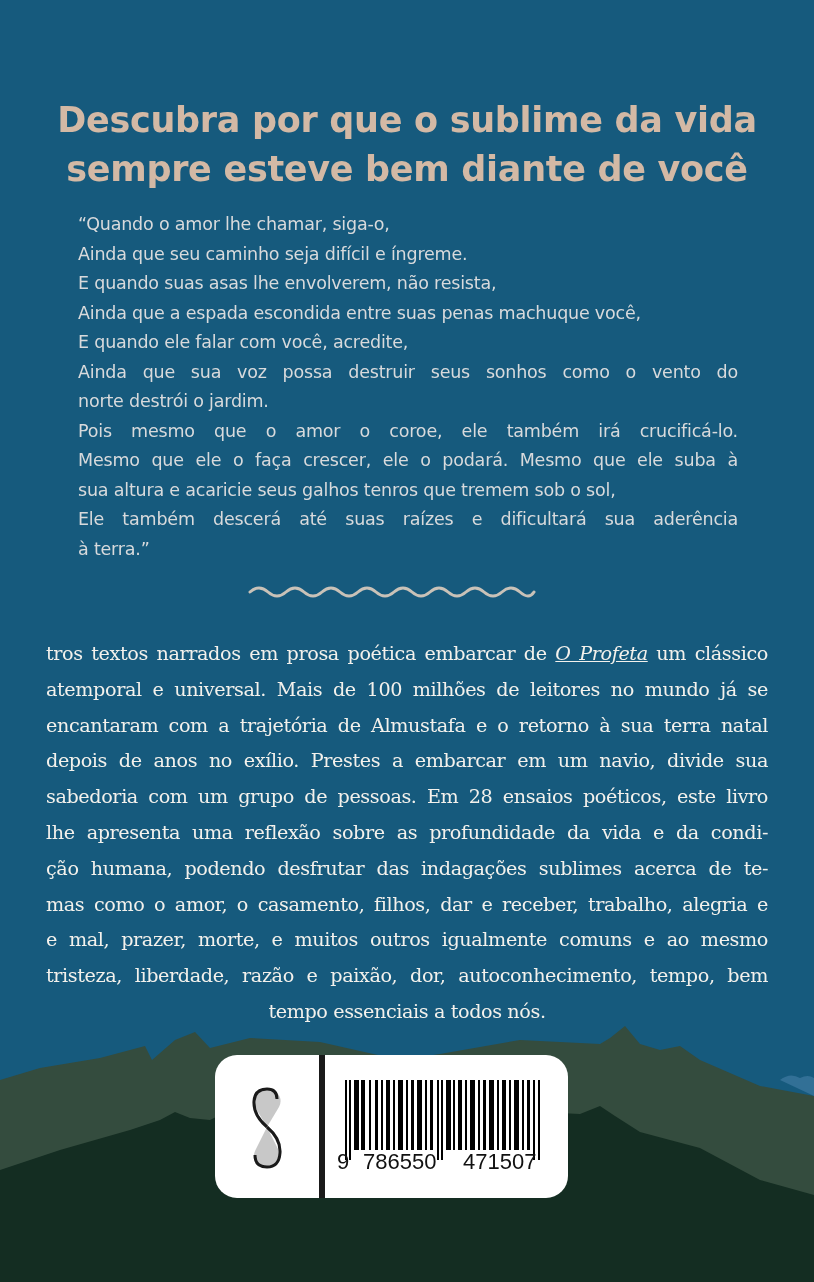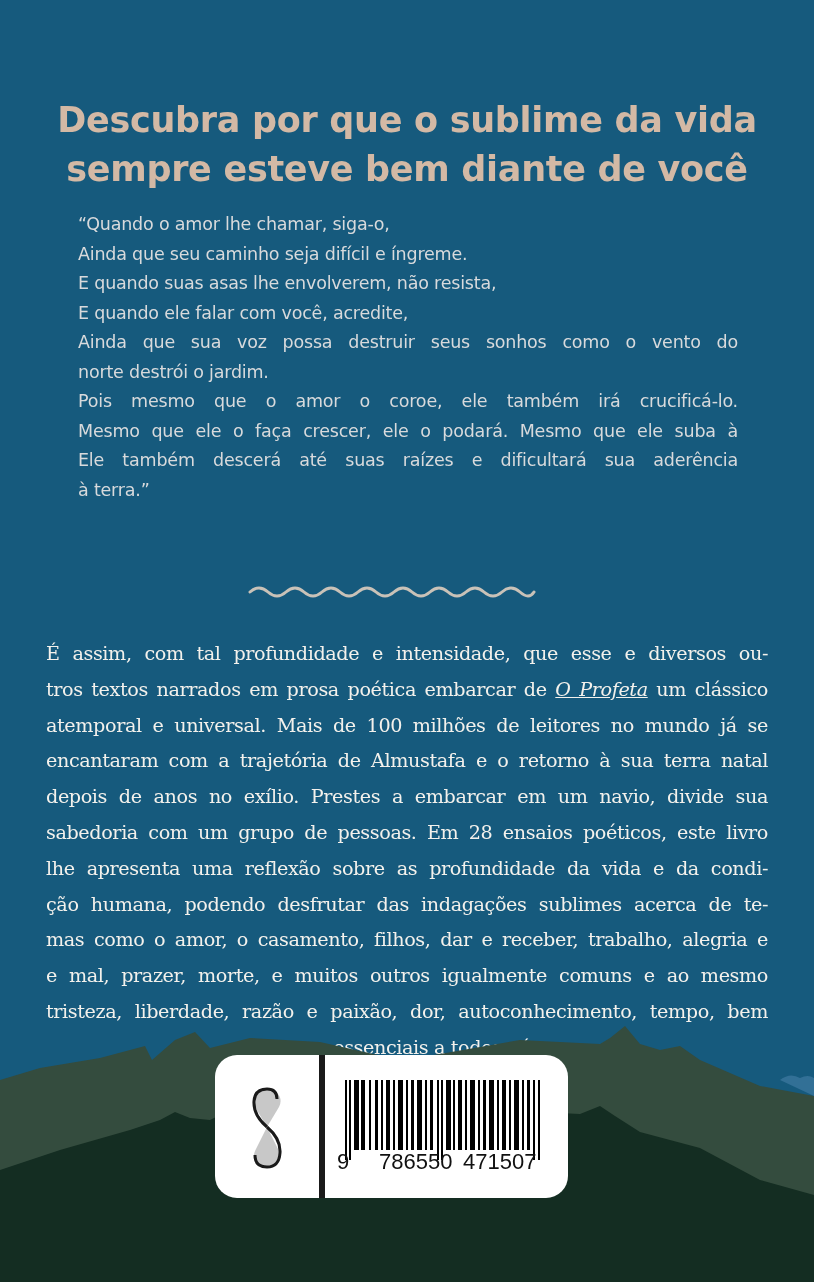--- a/index.html
+++ b/index.html
@@ -52,35 +52,36 @@
 
 <div class="heading">
   <div>Descubra por que o sublime da vida</div>
   <div>sempre esteve bem diante de você</div>
 </div>
 
 <div class="quote">
   <div>“Quando o amor lhe chamar, siga-o,</div>
   <div>Ainda que seu caminho seja difícil e íngreme.</div>
   <div>E quando suas asas lhe envolverem, não resista,</div>
+  <div>Ainda que a espada escondida entre suas penas machuque você,</div>
   <div>E quando ele falar com você, acredite,</div>
   <div class="justify">Ainda que sua voz possa destruir seus sonhos como o vento do</div>
   <div>norte destrói o jardim.</div>
   <div class="justify">Pois mesmo que o amor o coroe, ele também irá crucificá-lo.</div>
   <div class="justify">Mesmo que ele o faça crescer, ele o podará. Mesmo que ele suba à</div>
+  <div>sua altura e acaricie seus galhos tenros que tremem sob o sol,</div>
   <div class="justify">Ele também descerá até suas raízes e dificultará sua aderência</div>
   <div>à terra.”</div>
 </div>
 
 <svg class="wave" viewBox="0 0 288 20">
   <path d="M2,10 Q11,2 20,10 T38,10 T56,10 T74,10 T92,10 T110,10 T128,10 T146,10 T164,10 T182,10 T200,10 T218,10 T236,10 T254,10 T272,10 T286,10" fill="none" stroke="#C9C2B8" stroke-width="3" stroke-linecap="round"></path>
 </svg>
 
 <div class="body-text">
-  <div>É assim, com tal profundidade e intensidade, que esse e diversos ou-</div>
   <div><span>tros textos narrados em prosa poética embarcar de </span><em>O Profeta</em><span> um clássico</span></div>
   <div>atemporal e universal. Mais de 100 milhões de leitores no mundo já se</div>
   <div>encantaram com a trajetória de Almustafa e o retorno à sua terra natal</div>
   <div>depois de anos no exílio. Prestes a embarcar em um navio, divide sua</div>
   <div>sabedoria com um grupo de pessoas. Em 28 ensaios poéticos, este livro</div>
   <div>lhe apresenta uma reflexão sobre as profundidade da vida e da condi-</div>
   <div>ção humana, podendo desfrutar das indagações sublimes acerca de te-</div>
   <div>mas como o amor, o casamento, filhos, dar e receber, trabalho, alegria e</div>
   <div>e mal, prazer, morte, e muitos outros igualmente comuns e ao mesmo</div>
   <div>tristeza, liberdade, razão e paixão, dor, autoconhecimento, tempo, bem</div>
@@ -133,16 +134,16 @@
       <rect x="168" y="0" width="2" height="70"></rect>
         <rect x="173" y="0" width="5" height="70"></rect>
       <rect x="181" y="0" width="2" height="70"></rect>
         <rect x="186" y="0" width="3" height="70"></rect>
       <rect x="192" y="0" width="2" height="80"></rect>
         <rect x="197" y="0" width="2" height="80"></rect>
     </g>
   </svg>
   <div class="isbn">
     <span style="left:2px">9</span>
-    <span style="left:44px">786550</span>
+    <span style="left:28px">786550</span>
     <span style="left:128px">471507</span>
   </div>
 </div>
 
 </body></html>

